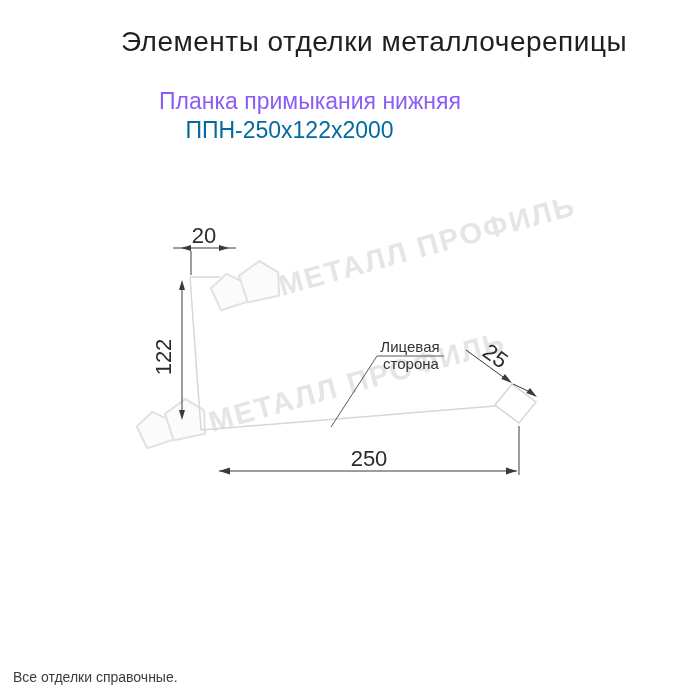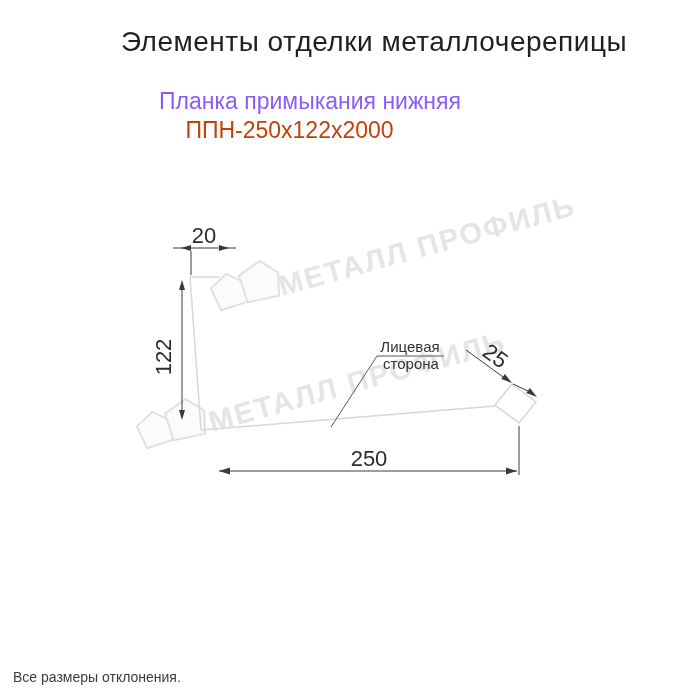--- a/index.html
+++ b/index.html
@@ -15,21 +15,21 @@
     text-align:center;font-size:28px;color:#1f1f1f;
     letter-spacing:0.5px;
     padding-left:24px;
   }
   .subtitle{
     position:absolute;top:88px;left:0;width:620px;
     text-align:center;font-size:23px;color:#8b5cf6;
   }
   .product-code{
     position:absolute;top:117px;left:0;width:579px;
-    text-align:center;font-size:23px;color:#c2410c;
+    text-align:center;font-size:23px;color:#0369a1;
   }
   svg.drawing{position:absolute;top:0;left:0;}
   .footer{
     position:absolute;left:13px;bottom:14px;
     font-size:14px;line-height:17px;color:#3c3c3c;
   }
   .dim-text{font-size:22px;fill:#2b2b2b;font-family:"Liberation Sans",sans-serif;}
   .label-text{font-size:15px;fill:#333333;font-family:"Liberation Sans",sans-serif;}
   .wm-text{font-size:29px;font-weight:bold;letter-spacing:2px;fill:#e3e5e6;font-family:"Liberation Sans",sans-serif;}
 </style>
@@ -107,16 +107,16 @@
     <text class="dim-text" text-anchor="middle" transform="translate(491,362) rotate(36)">25</text>
 
     <g>
       <polyline points="444,356 377,356 331,427" fill="none" stroke="#5a5a5a" stroke-width="1"></polyline>
     </g>
     <text class="label-text" x="410" y="352" text-anchor="middle">Лицевая</text>
     <text class="label-text" x="411" y="369" text-anchor="middle">сторона</text>
   </svg>
 
   <div class="footer">
-    <div>Все размеры отклонения.</div>
+    <div>Все отделки справочные.</div>
   </div>
 
 </div>
 
 </body></html>

